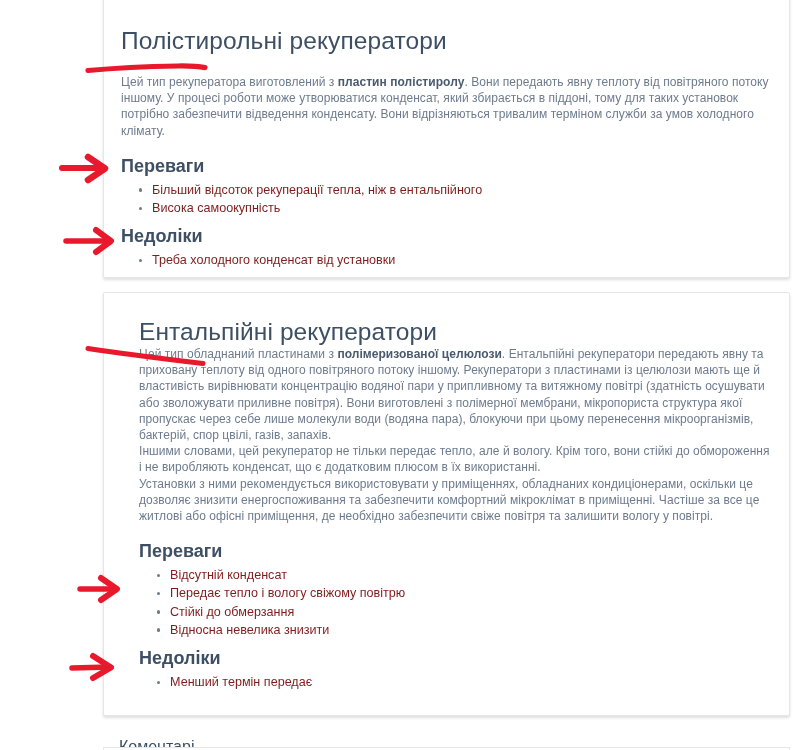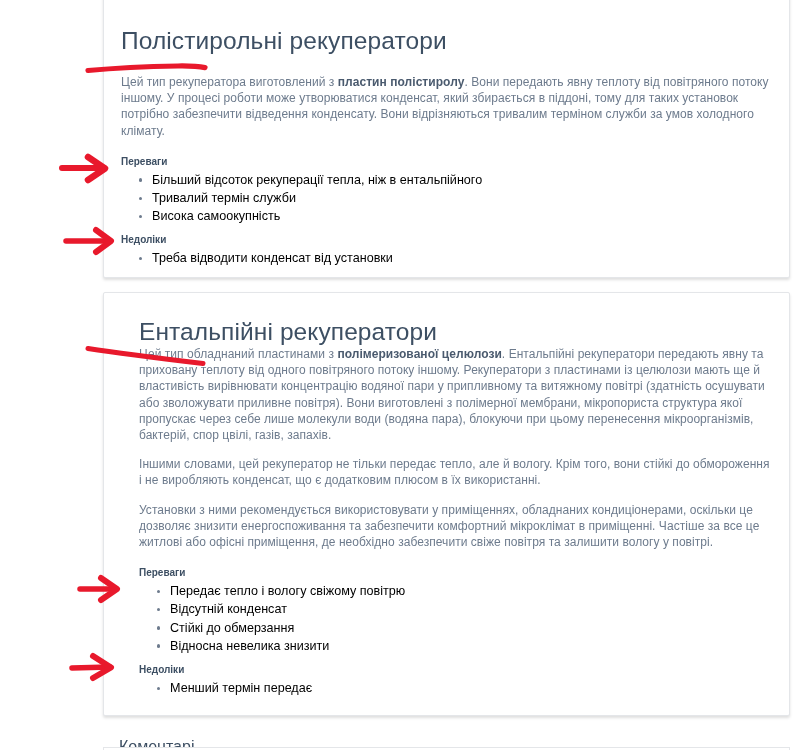--- a/index.html
+++ b/index.html
@@ -55,47 +55,46 @@
   p.body-text {
     color: #6d7b8d;
     font-size: 12px;
     line-height: 16.2px;
     margin: 0;
     padding: 0;
     text-align: left;
     letter-spacing: 0.05px;
   }
   p.body-text + p.body-text {
-    margin-top: 13px;
   }
   p.body-text b {
     color: #4a5a6e;
     font-weight: bold;
   }
   #card-polystyrene p.first-para { margin-top: 19px; }
   #card-enthalpy p.first-para { }
 
   h4.sub-title {
     color: #3d4f63;
-    font-size: 10px;
+    font-size: 18px;
     font-weight: bold;
     margin: 0;
     padding: 0;
   }
   .pros-block { margin-top: 17px; }
   .cons-block { margin-top: 9px; }
 
   ul.feature-list {
     margin: 4px 0 0 0;
     padding: 0 0 0 18px;
     list-style: none;
   }
   ul.feature-list li {
     position: relative;
-    color: #000000;
+    color: #7f1d1d;
     font-size: 12.6px;
     line-height: 18.2px;
     padding-left: 13px;
   }
   ul.feature-list li::before {
     content: "";
     position: absolute;
     left: 0;
     top: 7.5px;
     width: 3.4px;
@@ -143,47 +142,46 @@
   <div class="card" id="card-polystyrene">
     <div class="card-inner">
       <h2 class="section-title">Полістирольні рекуператори</h2>
 
       <p class="body-text first-para">Цей тип рекуператора виготовлений з <b>пластин полістиролу</b>. Вони передають явну теплоту від повітряного потоку іншому. У процесі роботи може утворюватися конденсат, який збирається в піддоні, тому для таких установок потрібно забезпечити відведення конденсату. Вони відрізняються тривалим терміном служби за умов холодного клімату.</p>
 
       <div class="pros-block">
         <h4 class="sub-title">Переваги</h4>
         <ul class="feature-list">
             <li>Більший відсоток рекуперації тепла, ніж в ентальпійного</li>
-            <li>Тривалий термін служби</li>
             <li>Висока самоокупність</li>
           </ul>
       </div>
 
       <div class="cons-block">
         <h4 class="sub-title">Недоліки</h4>
         <ul class="feature-list">
-            <li>Треба відводити конденсат від установки</li>
+            <li>Треба холодного конденсат від установки</li>
           </ul>
       </div>
     </div>
   </div>
 
   <div class="card" id="card-enthalpy">
     <div class="card-inner">
       <h2 class="section-title">Ентальпійні рекуператори</h2>
 
       <p class="body-text first-para">Цей тип обладнаний пластинами з <b>полімеризованої целюлози</b>. Ентальпійні рекуператори передають явну та приховану теплоту від одного повітряного потоку іншому. Рекуператори з пластинами із целюлози мають ще й властивість вирівнювати концентрацію водяної пари у припливному та витяжному повітрі (здатність осушувати або зволожувати приливне повітря). Вони виготовлені з полімерної мембрани, мікропориста структура якої пропускає через себе лише молекули води (водяна пара), блокуючи при цьому перенесення мікроорганізмів, бактерій, спор цвілі, газів, запахів.</p>
       <p class="body-text">Іншими словами, цей рекуператор не тільки передає тепло, але й вологу. Крім того, вони стійкі до обмороження і не виробляють конденсат, що є додатковим плюсом в їх використанні.</p>
       <p class="body-text">Установки з ними рекомендується використовувати у приміщеннях, обладнаних кондиціонерами, оскільки це дозволяє знизити енергоспоживання та забезпечити комфортний мікроклімат в приміщенні. Частіше за все це житлові або офісні приміщення, де необхідно забезпечити свіже повітря та залишити вологу у повітрі.</p>
 
       <div class="pros-block">
         <h4 class="sub-title">Переваги</h4>
         <ul class="feature-list">
+            <li>Відсутній конденсат</li>
             <li>Передає тепло і вологу свіжому повітрю</li>
-            <li>Відсутній конденсат</li>
             <li>Стійкі до обмерзання</li>
             <li>Відносна невелика знизити</li>
           </ul>
       </div>
 
       <div class="cons-block">
         <h4 class="sub-title">Недоліки</h4>
         <ul class="feature-list">
             <li>Менший термін передає</li>
           </ul>

